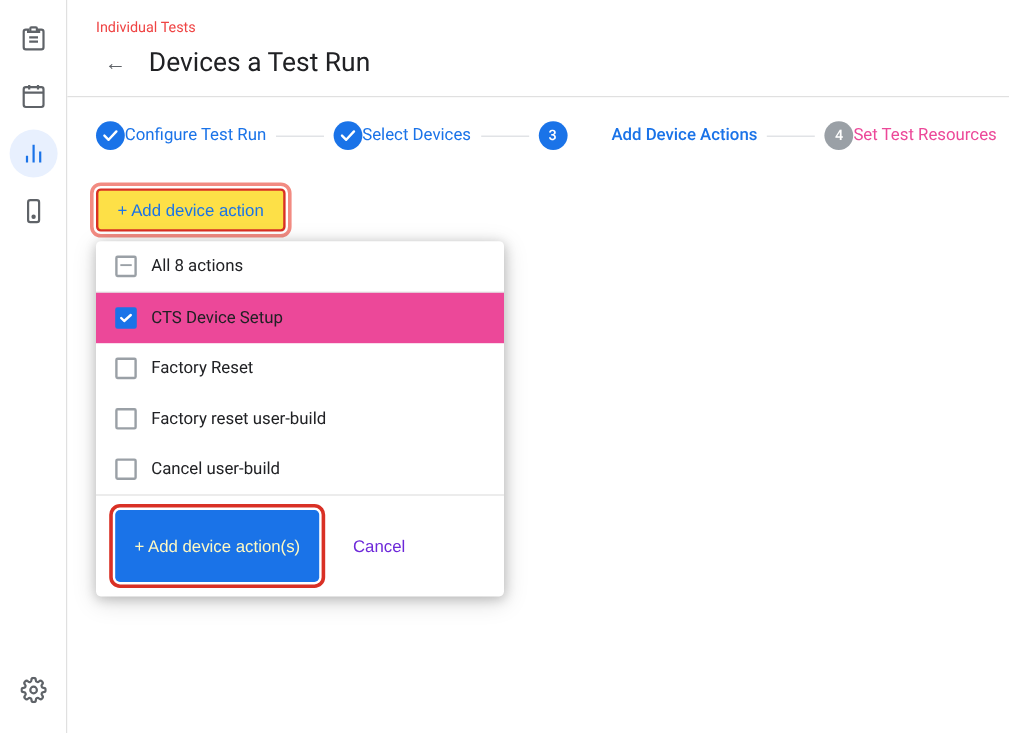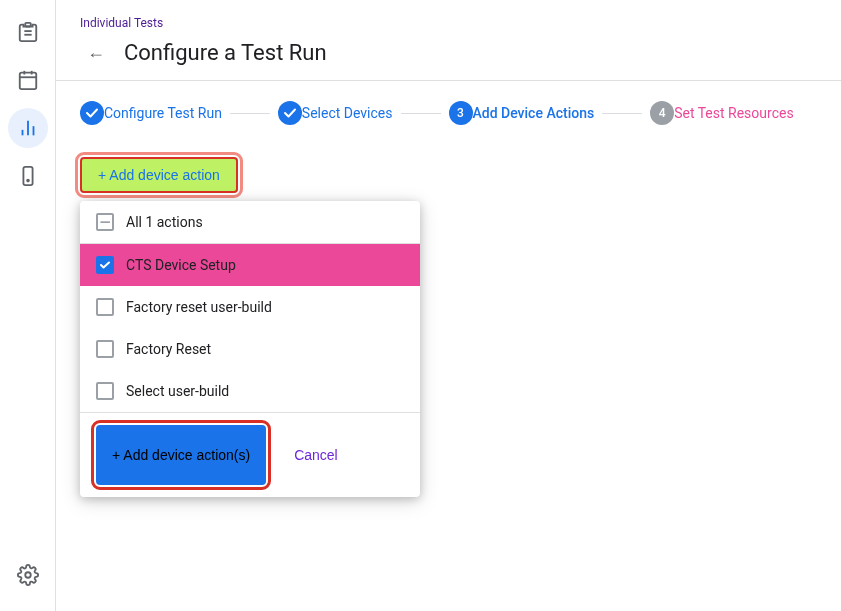--- a/index.html
+++ b/index.html
@@ -48,21 +48,21 @@
       overflow: hidden;
     }
 
     
     .header {
       padding: 16px 24px 12px 24px;
       border-bottom: 1px solid #e0e0e0;
     }
     .breadcrumb {
       font-size: 12px;
-      color: #4c1d95;
+      color: #ef4444;
       margin-bottom: 6px;
     }
     .title-row {
       display: flex;
       align-items: center;
       gap: 12px;
     }
     .back-btn {
       width: 32px;
       height: 32px;
@@ -114,21 +114,21 @@
       color: #fff;
     }
     .step-circle.inactive {
       background: #9aa0a6;
       color: #fff;
     }
     .step-label {
       font-size: 14px;
       white-space: nowrap;
     }
-    .step-label.active { color: #1a73e8; font-weight: 500; }
+    .step-label.active { color: #1a73e8; font-weight: 500; margin-left: 37px; }
     .step-label.completed { color: #1a73e8; }
     .step-label.inactive { color: #ec4899; }
     .step-connector {
       width: 40px;
       height: 1px;
       background: #dadce0;
       margin: 0 8px;
       flex-shrink: 0;
     }
 
@@ -144,21 +144,21 @@
       display: inline-flex;
       align-items: center;
       gap: 4px;
       padding: 8px 16px;
       border: 2px solid #d93025;
       border-radius: 4px;
       color: #1a73e8;
       font-size: 14px;
       font-weight: 500;
       cursor: pointer;
-      background: #bef264;
+      background: #fde047;
       margin-top: 16px;
       outline: 3px solid #f28b82;
       outline-offset: 2px;
     }
 
     
     .dropdown {
       position: absolute;
       top: 60px;
       left: 24px;
@@ -228,21 +228,21 @@
     .dropdown-footer {
       padding: 12px 16px;
       display: flex;
       align-items: center;
       gap: 12px;
       border-top: 1px solid #e0e0e0;
     }
     .add-actions-btn {
       padding: 22px 16px;
       background: #1a73e8;
-      color: #000000;
+      color: #fef9c3;
       border: none;
       border-radius: 4px;
       font-size: 14px;
       font-weight: 500;
       cursor: pointer;
       outline: 3px solid #d93025;
       outline-offset: 2px;
     }
     .cancel-btn {
       padding: 8px 16px;
@@ -295,21 +295,21 @@
       </svg>
   </div>
 </nav>
 
 <div class="main">
 
   <div class="header">
     <div class="breadcrumb">Individual Tests</div>
     <div class="title-row">
       <button class="back-btn">←</button>
-      <h1 class="page-title">Configure a Test Run</h1>
+      <h1 class="page-title">Devices a Test Run</h1>
     </div>
   </div>
 
   <div class="stepper">
     <div class="step">
       <div class="step-circle completed">
         <svg width="14" height="14" viewBox="0 0 14 14" fill="none">
             <path d="M2 7l3.5 3.5L12 3.5" stroke="white" stroke-width="2" stroke-linecap="round" stroke-linejoin="round"></path>
           </svg>
       </div>
@@ -340,47 +340,47 @@
     <button class="add-action-btn">+ Add device action</button>
 
     
     <div class="dropdown">
       <div class="dropdown-list">
 
         <div class="dropdown-item">
           <div class="checkbox indeterminate">
             <span class="minus-icon">—</span>
           </div>
-          <span>All 1 actions</span>
+          <span>All 8 actions</span>
         </div>
         <div class="dropdown-divider"></div>
 
         <div class="dropdown-item selected">
           <div class="checkbox checked">
             <svg width="12" height="12" viewBox="0 0 12 12" fill="none">
                 <path d="M2 6l2.5 2.5L10 3.5" stroke="white" stroke-width="2" stroke-linecap="round" stroke-linejoin="round"></path>
               </svg>
           </div>
           <span>CTS Device Setup</span>
         </div>
 
         <div class="dropdown-item">
           <div class="checkbox"></div>
-          <span>Factory reset user-build</span>
+          <span>Factory Reset</span>
         </div>
 
         <div class="dropdown-item">
           <div class="checkbox"></div>
-          <span>Factory Reset</span>
+          <span>Factory reset user-build</span>
         </div>
 
 
         <div class="dropdown-item">
           <div class="checkbox"></div>
-          <span>Select user-build</span>
+          <span>Cancel user-build</span>
         </div>
       </div>
 
       <div class="dropdown-footer">
         <button class="add-actions-btn">+ Add device action(s)</button>
         <button class="cancel-btn">Cancel</button>
       </div>
     </div>
   </div>
 </div>

